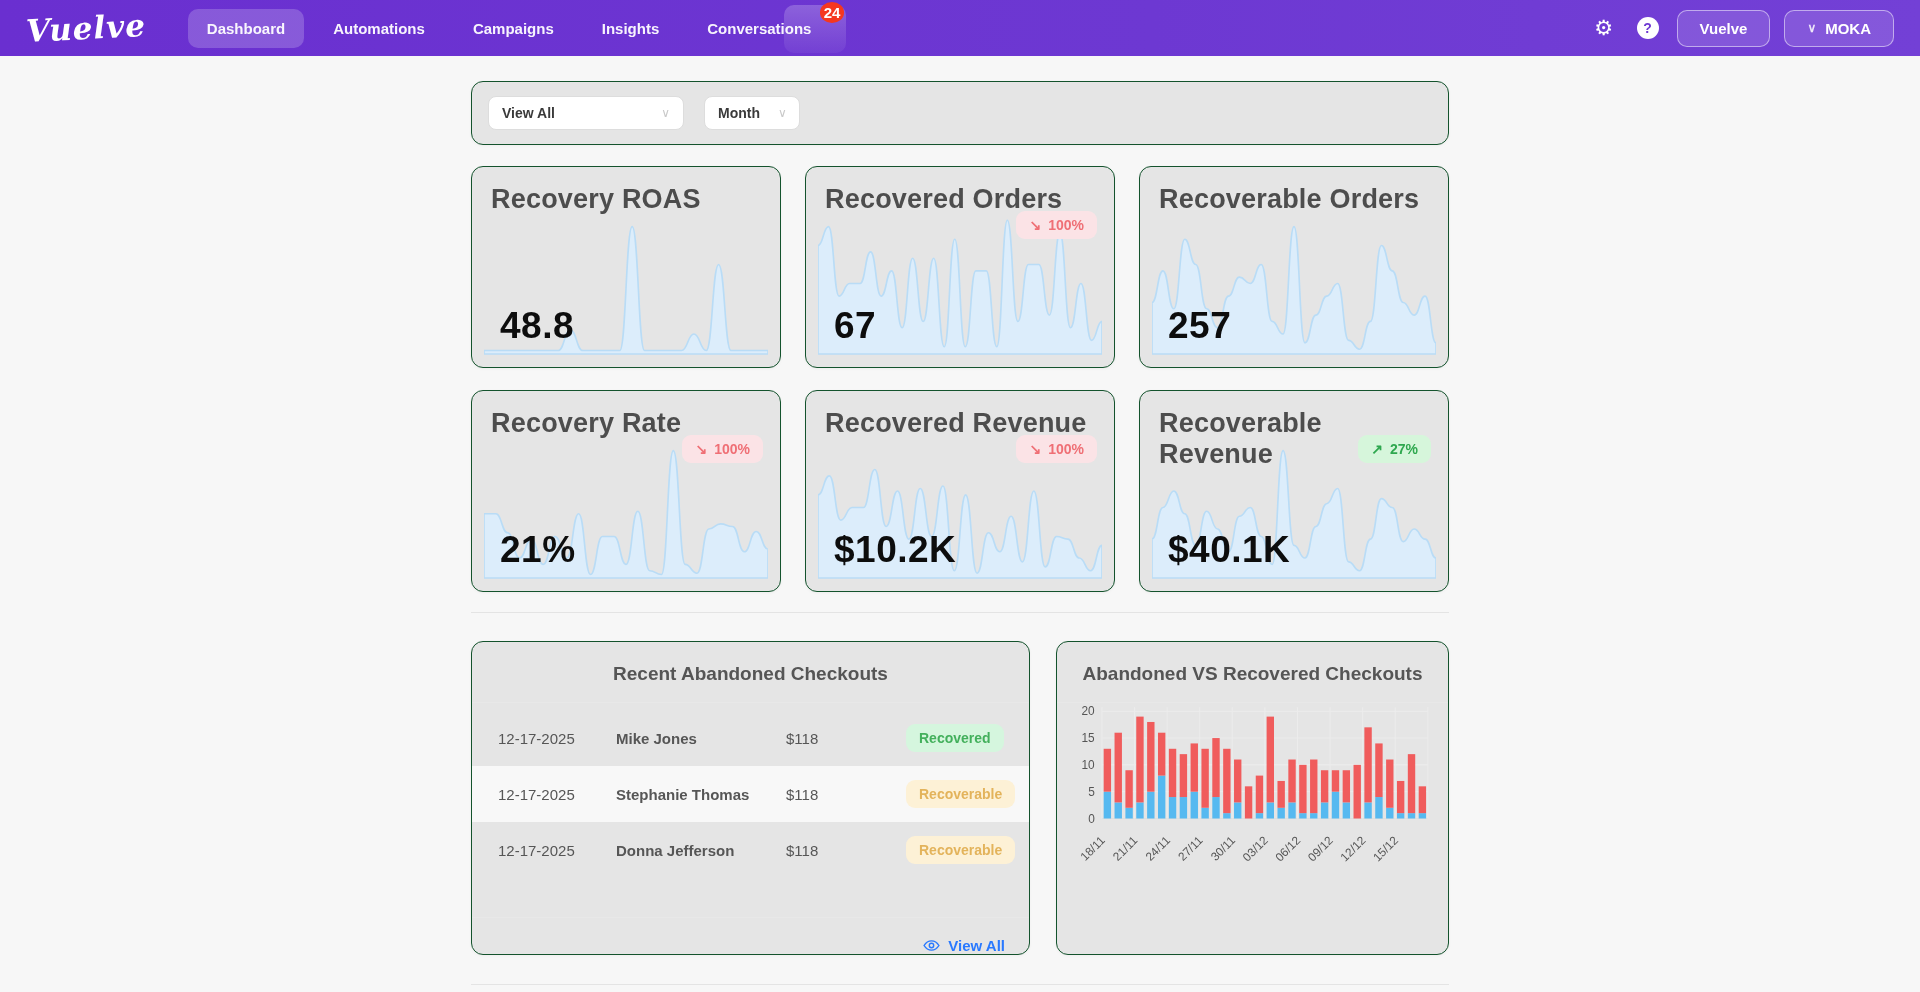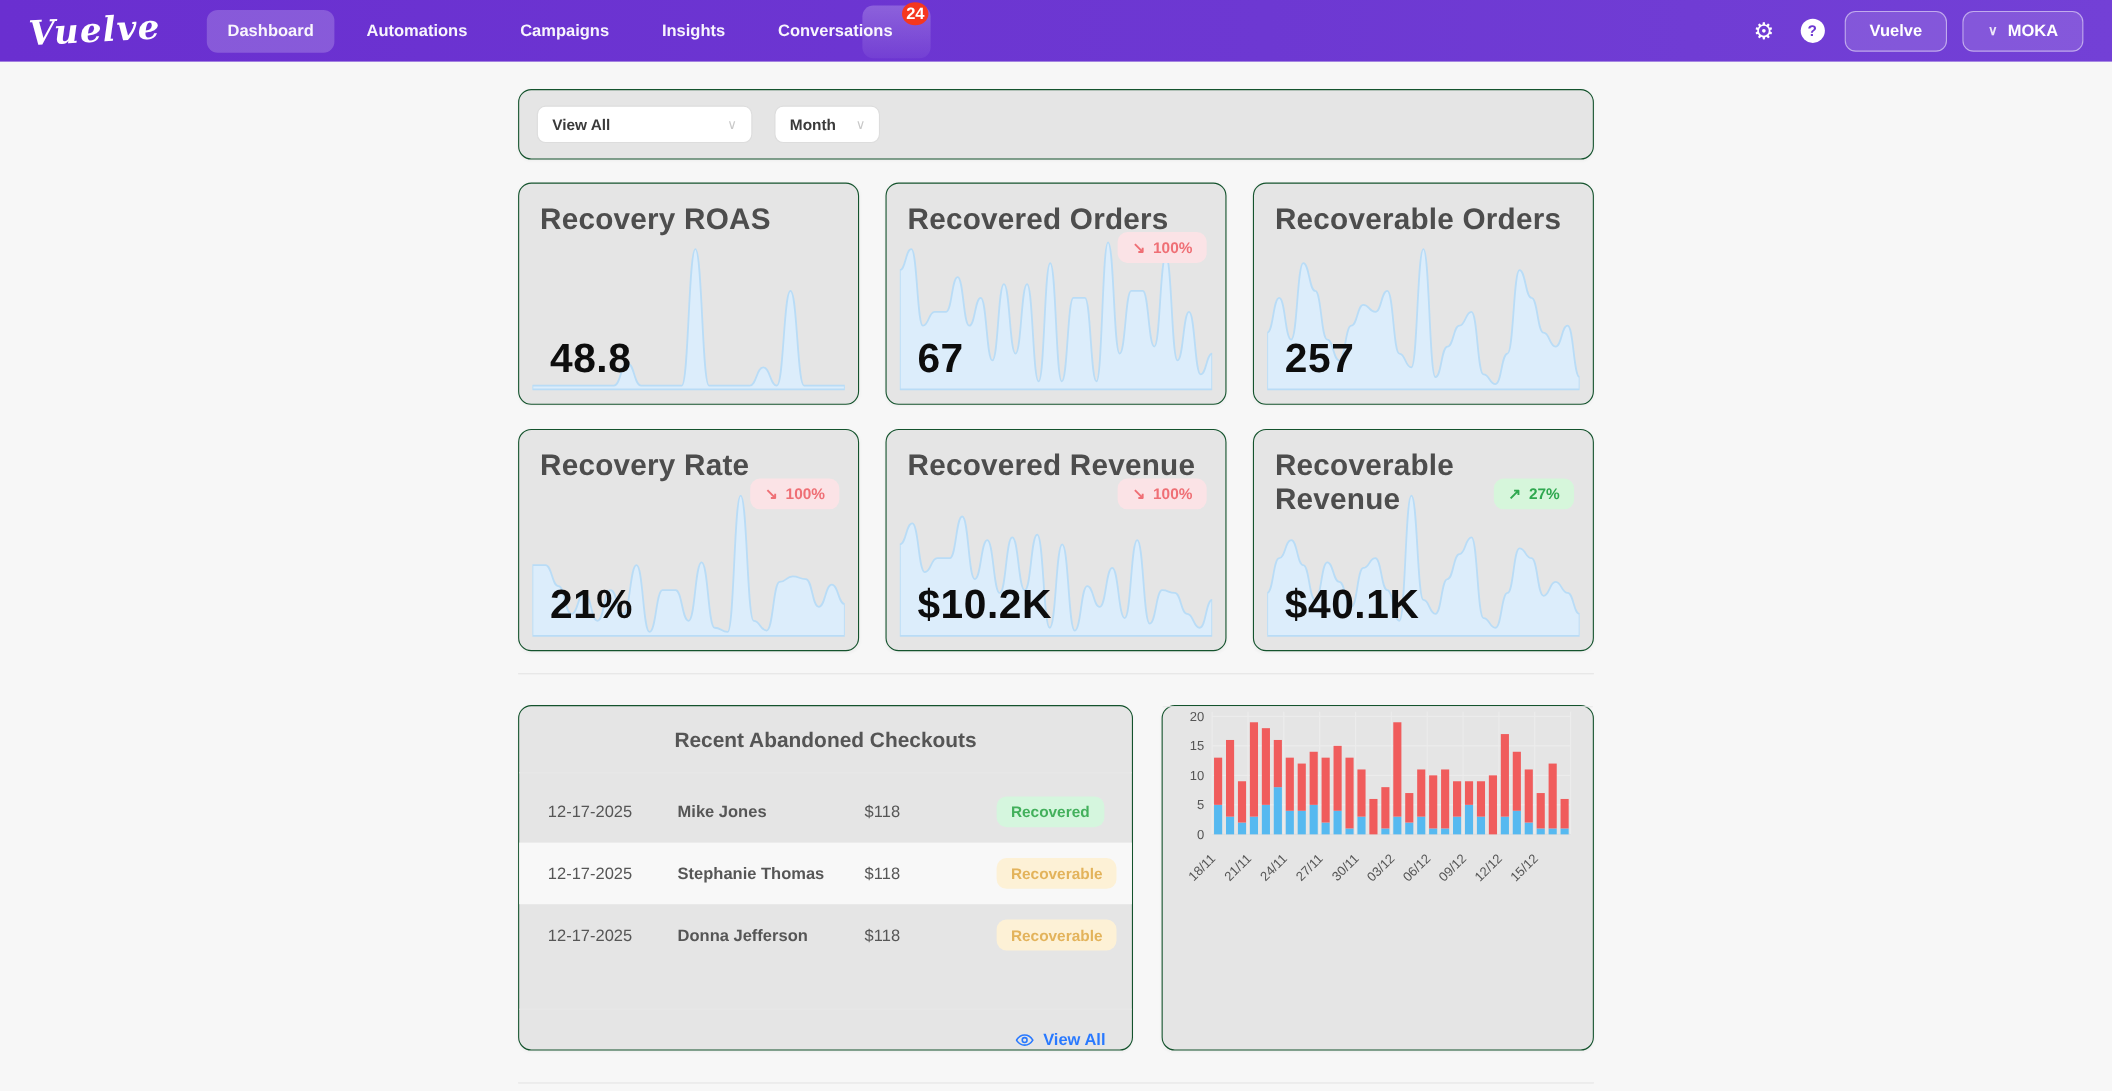--- a/index.html
+++ b/index.html
@@ -258,20 +258,21 @@
           <svg width="17" height="17" viewBox="0 0 24 24">
             <path d="M12 5.5C5.5 5.5 1.5 12 1.5 12s4 6.5 10.5 6.5S22.5 12 22.5 12 18.5 5.5 12 5.5z" fill="none" stroke="#2979ff" stroke-width="2"></path>
             <circle cx="12" cy="12" r="3.1" fill="none" stroke="#2979ff" stroke-width="2"></circle>
           </svg>
           <span>View All</span>
         </div>
       </div>
     </div>
 
     <div class="card chart-card">
+      <div class="card-title">Abandoned VS Recovered Checkouts</div>
       <hr class="card-hr">
       <div class="chart-plot" id="barchart">
           <svg viewBox="0 0 352 168">
             <line x1="30" y1="112" x2="346" y2="112" stroke="#dedede" stroke-width="1"></line>
             <text x="23" y="116" text-anchor="end" font-size="11.5" fill="#555" font-family="Liberation Sans, sans-serif">0</text>
             <line x1="30" y1="86" x2="346" y2="86" stroke="#ececec" stroke-width="1"></line>
             <text x="23" y="90" text-anchor="end" font-size="11.5" fill="#555" font-family="Liberation Sans, sans-serif">5</text>
             <line x1="30" y1="60" x2="346" y2="60" stroke="#ececec" stroke-width="1"></line>
             <text x="23" y="64" text-anchor="end" font-size="11.5" fill="#555" font-family="Liberation Sans, sans-serif">10</text>
             <line x1="30" y1="34" x2="346" y2="34" stroke="#ececec" stroke-width="1"></line>

